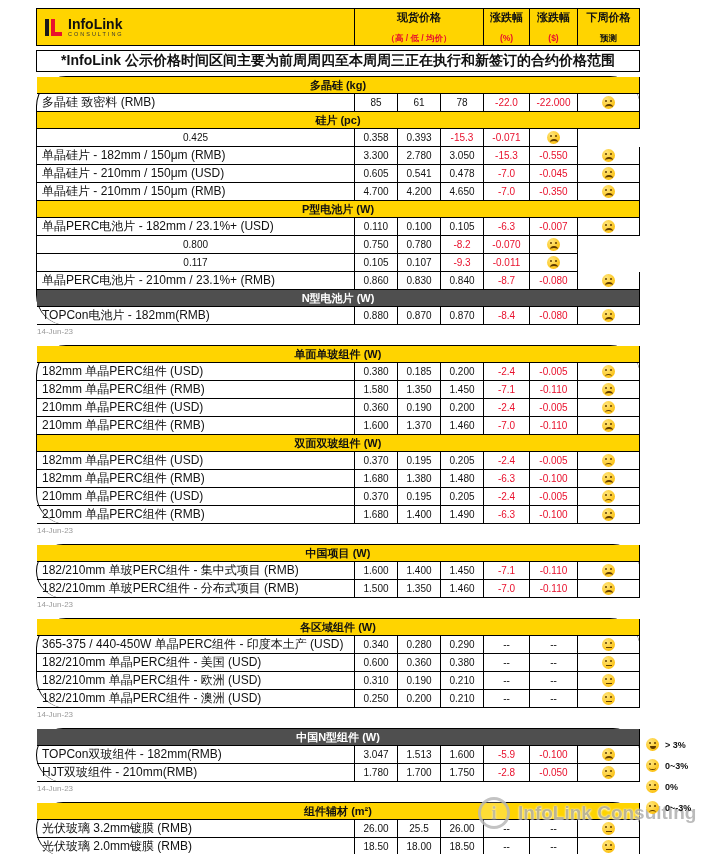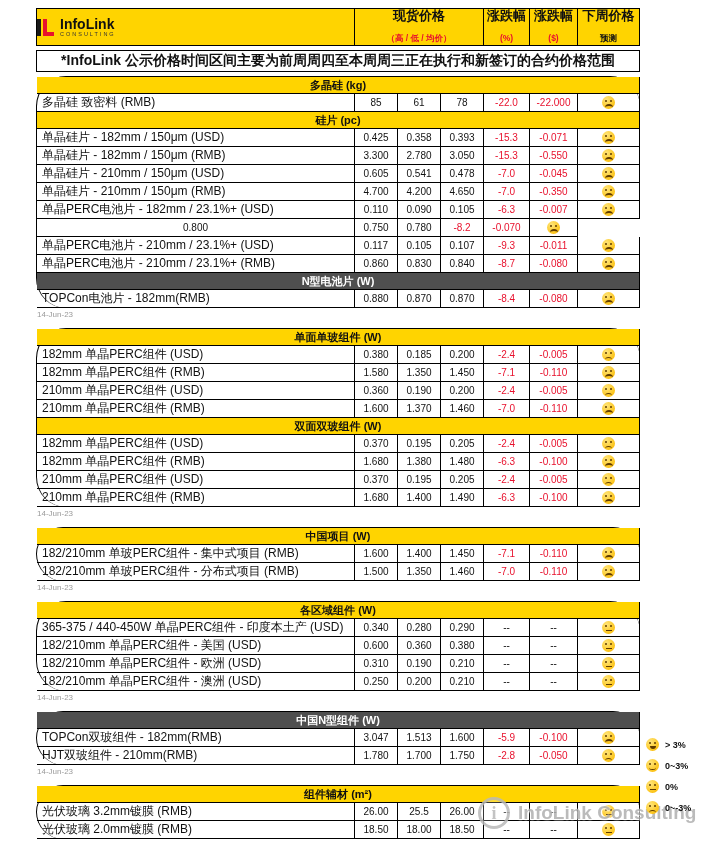--- a/index.html
+++ b/index.html
@@ -10,29 +10,29 @@
   }
   *{box-sizing:border-box;margin:0;padding:0;}
   body{background:#e9e9e9;font-family:"Liberation Sans","DejaVu Sans",sans-serif;}
   .page{position:relative;width:723px;height:854px;background:#fff;margin:0 auto;
         padding:8px 0 0 36px;overflow:hidden;}
 
   
   .thead{display:grid;grid-template-columns:var(--cols);width:604px;
          border-left:1px solid #000;border-top:1px solid #000;height:38px;}
   .thead .cell{border-right:1px solid #000;border-bottom:1px solid #000;background:var(--yellow);}
-  .logo-cell{display:flex;align-items:center;gap:6px;}
+  .logo-cell{display:flex;align-items:center;gap:6px;padding-left:8px;}
   .logo-mark{display:flex;align-items:flex-end;gap:2px;height:17px;}
   .lm-bar{width:4px;height:17px;background:#1a1a1a;display:inline-block;}
   .lm-ell{width:11px;height:17px;border-left:4px solid var(--red);border-bottom:4px solid var(--red);display:inline-block;}
   .logo-title{font-size:14px;font-weight:bold;color:#111;line-height:14px;}
   .logo-sub{font-size:5.5px;letter-spacing:2px;color:#333;line-height:7px;}
   .head-cell{display:flex;flex-direction:column;align-items:center;justify-content:center;gap:2px;}
   .span3{grid-column:2/5;}
-  .hc-main{font-size:13px;font-weight:bold;color:#111;line-height:12px;font-family:Liberation Mono, monospace;}
+  .hc-main{font-size:11px;font-weight:bold;color:#111;line-height:12px;}
   .hc-sub{font-size:8.5px;font-weight:bold;color:#111;line-height:10px;margin-top:8px;}
   .hc-sub.red{color:var(--red);}
 
   
   .note-row{width:604px;height:22px;margin:4px 0;border:1px solid #000;
             display:flex;align-items:center;justify-content:center;
             font-size:14px;font-weight:bold;color:#111;}
 
   
   .block{width:604px;border-left:1px solid #000;border-top:1px solid #000;border-radius:30px;}
@@ -123,21 +123,20 @@
           <div class="cell c-val">61</div>
           <div class="cell c-val">78</div>
           <div class="cell c-val neg">-22.0</div>
           <div class="cell c-val neg">-22.000</div>
           <div class="cell c-face">
             <span class="face face-down-big"></span>
           </div>
         </div>
         <div class="sec-head">硅片 (pc)</div>
         <div class="row">
-          <div class="cell c-name">单晶硅片 - 182mm / 150μm (USD)</div>
           <div class="cell c-val">0.425</div>
           <div class="cell c-val">0.358</div>
           <div class="cell c-val">0.393</div>
           <div class="cell c-val neg">-15.3</div>
           <div class="cell c-val neg">-0.071</div>
           <div class="cell c-face">
             <span class="face face-down-big"></span>
           </div>
         </div>
         <div class="row">
@@ -166,43 +165,43 @@
           <div class="cell c-name">单晶硅片 - 210mm / 150μm (RMB)</div>
           <div class="cell c-val">4.700</div>
           <div class="cell c-val">4.200</div>
           <div class="cell c-val">4.650</div>
           <div class="cell c-val neg">-7.0</div>
           <div class="cell c-val neg">-0.350</div>
           <div class="cell c-face">
             <span class="face face-down-big"></span>
           </div>
         </div>
+        <div class="sec-head">P型电池片 (W)</div>
         <div class="row">
           <div class="cell c-name">单晶PERC电池片 - 182mm / 23.1%+ (USD)</div>
           <div class="cell c-val">0.110</div>
-          <div class="cell c-val">0.090</div>
+          <div class="cell c-val">0.100</div>
           <div class="cell c-val">0.105</div>
           <div class="cell c-val neg">-6.3</div>
           <div class="cell c-val neg">-0.007</div>
           <div class="cell c-face">
             <span class="face face-down-big"></span>
           </div>
         </div>
         <div class="row">
           <div class="cell c-val">0.800</div>
           <div class="cell c-val">0.750</div>
           <div class="cell c-val">0.780</div>
           <div class="cell c-val neg">-8.2</div>
           <div class="cell c-val neg">-0.070</div>
           <div class="cell c-face">
             <span class="face face-down-big"></span>
           </div>
         </div>
         <div class="row">
-          <div class="cell c-name">单晶PERC电池片 - 210mm / 23.1%+ (USD)</div>
           <div class="cell c-val">0.117</div>
           <div class="cell c-val">0.105</div>
           <div class="cell c-val">0.107</div>
           <div class="cell c-val neg">-9.3</div>
           <div class="cell c-val neg">-0.011</div>
           <div class="cell c-face">
             <span class="face face-down-big"></span>
           </div>
         </div>
         <div class="row">

